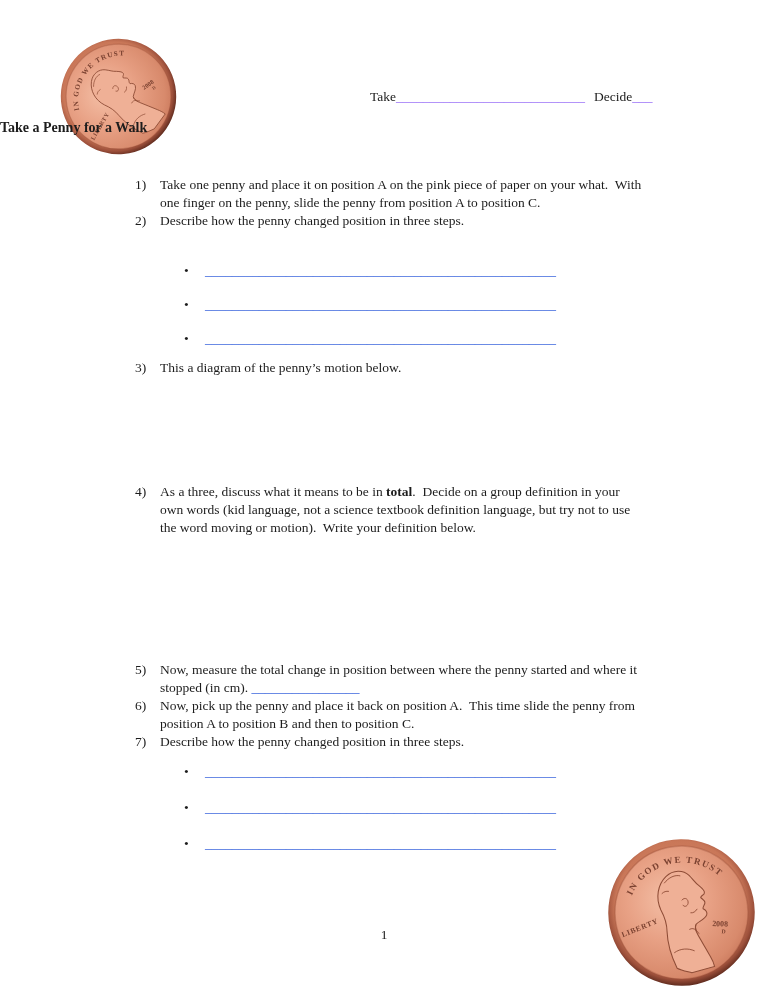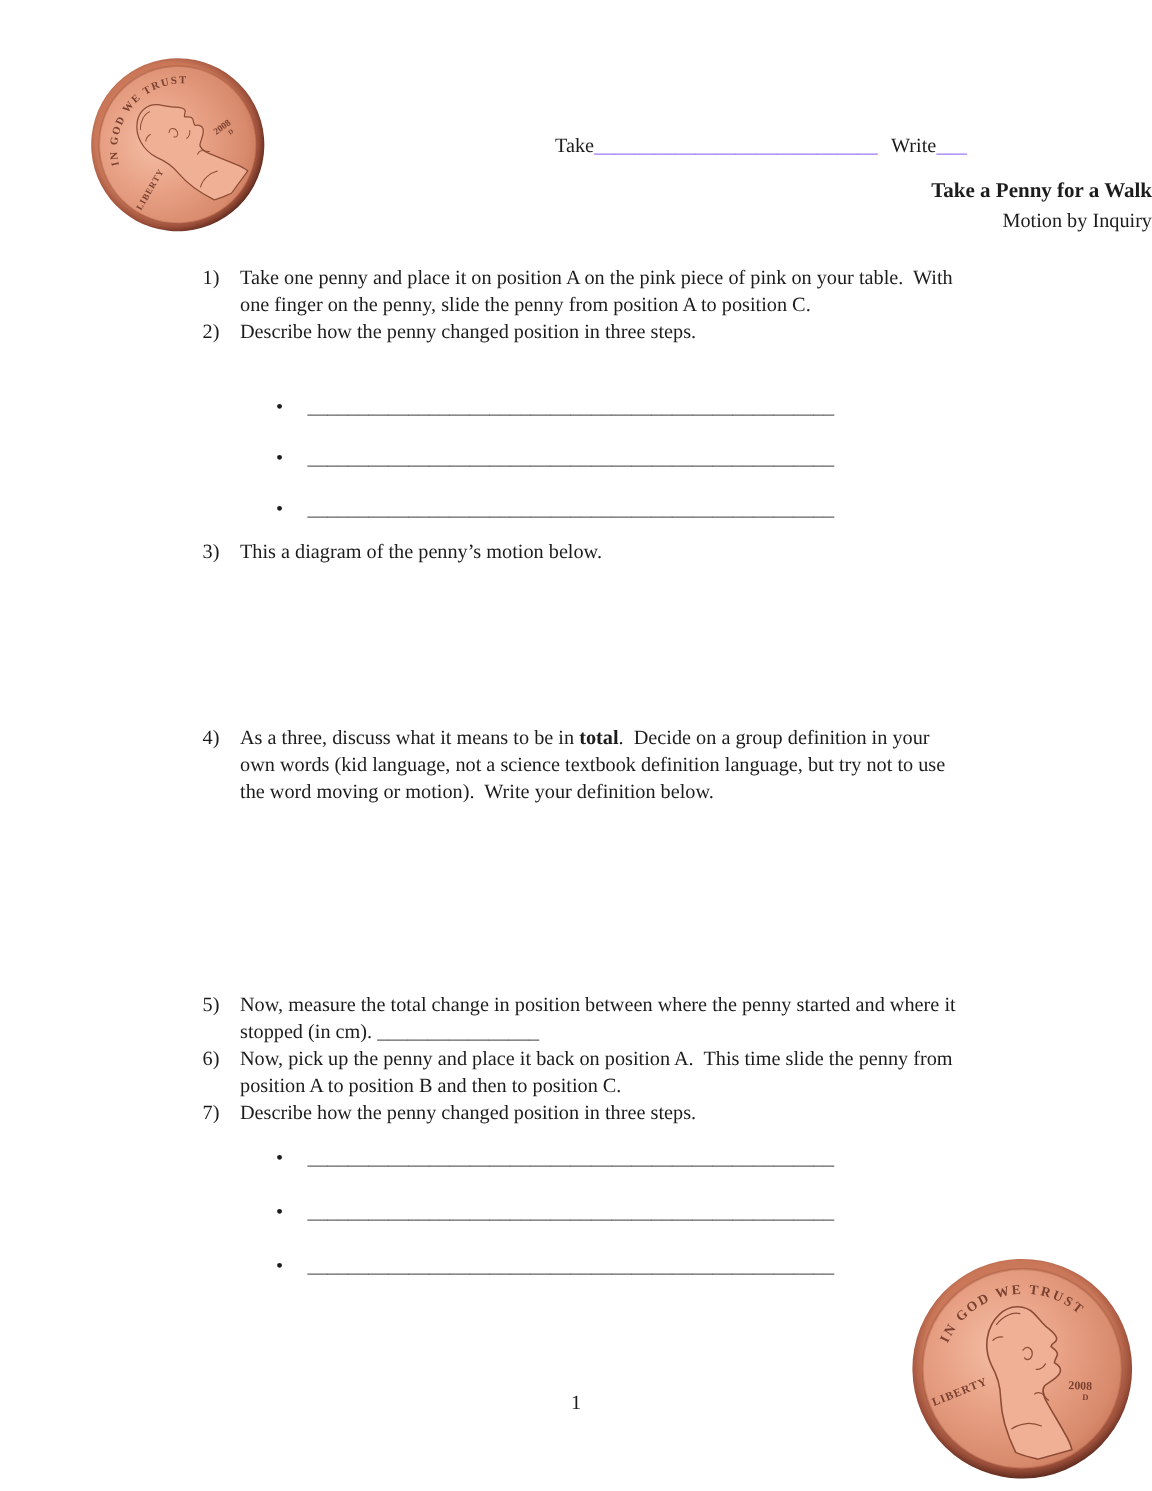--- a/index.html
+++ b/index.html
@@ -6,41 +6,41 @@
   .page {
     position:relative; width:768px; height:994px; background:#ffffff;
     font-family:"Liberation Serif", serif; color:#1c1c1c;
     font-size:13.5px; line-height:18px; overflow:hidden;
   }
 
   
   .name-line { position:absolute; left:370px; top:88px; white-space:pre; }
   .name-line .blank { color:#8b5cf6; }
   .period-label { margin-left:9px; }
-  .titles { position:absolute; left:0; right:0; top:118px; text-align:right; line-height:19px; }
+  .titles { position:absolute; left:0; right:0; top:118px; text-align:left; line-height:19px; }
   .title { font-weight:bold; font-size:14px; }
   .subtitle { font-size:13.5px; }
 
   
   .content { position:absolute; left:135px; top:176px; width:511px; }
   .q { display:flex; align-items:flex-start; }
   .q .num { flex:0 0 25px; width:25px; }
   .q .qt { flex:1; max-width:486px; white-space:pre-wrap; }
   .q3 { margin-top:11px; }
   .q4 { margin-top:106px; }
   .q5 { margin-top:124px; }
 
   .bullets { padding-left:49px; }
   .bullets-1 { margin-top:32px; }
   .bullets-2 { margin-top:12px; }
   .bullet-line { height:34px; white-space:pre; }
   .bullets-2 .bullet-line { height:36px; }
   .bullets .bullet-line:last-child { height:18px; }
   .dot { display:inline-block; width:21px; }
-  .blank-line { color:#404040; }
+  .blank-line { color:#1d4ed8; }
 
   .page-num { position:absolute; top:926px; left:0; right:0; text-align:center; }
 
   
   .penny { position:absolute; }
   .penny svg { width:100%; height:100%; display:block; }
   #penny-tl { left:59px; top:37px; width:119px; height:119px; transform:rotate(-50deg); }
   #penny-br { left:606px; top:837px; width:151px; height:151px; transform:rotate(-12deg); }
   .defs-svg { position:absolute; width:0; height:0; overflow:hidden; }
 </style>
@@ -79,32 +79,31 @@
 </svg>
 
 <div class="page">
 
   <div class="penny" id="penny-tl">
     <svg viewBox="0 0 200 200">
         <use href="#penny-sym" width="200" height="200"></use>
       </svg>
   </div>
 
-  <div class="name-line"><span>Take</span><span class="blank">____________________________</span><span class="period-label">Write</span><span class="blank">___</span></div>
+  <div class="name-line"><span>Take</span><span class="blank">____________________________</span><span class="period-label">Decide</span><span class="blank">___</span></div>
 
   <div class="titles">
     <div class="title">Take a Penny for a Walk</div>
-    <div class="subtitle">Motion by Inquiry</div>
   </div>
 
   <div class="content">
 
     <div class="q q1">
       <span class="num">1)</span>
-      <span class="qt">Take one penny and place it on position A on the pink piece of pink on your table.  With one finger on the penny, slide the penny from position A to position C.</span>
+      <span class="qt">Take one penny and place it on position A on the pink piece of paper on your what.  With one finger on the penny, slide the penny from position A to position C.</span>
     </div>
 
     <div class="q q2">
       <span class="num">2)</span>
       <span class="qt">Describe how the penny changed position in three steps.</span>
     </div>
 
     <div class="bullets bullets-1">
       <div class="bullet-line"><span class="dot">•</span><span class="blank-line">____________________________________________________</span></div>
       <div class="bullet-line"><span class="dot">•</span><span class="blank-line">____________________________________________________</span></div>

